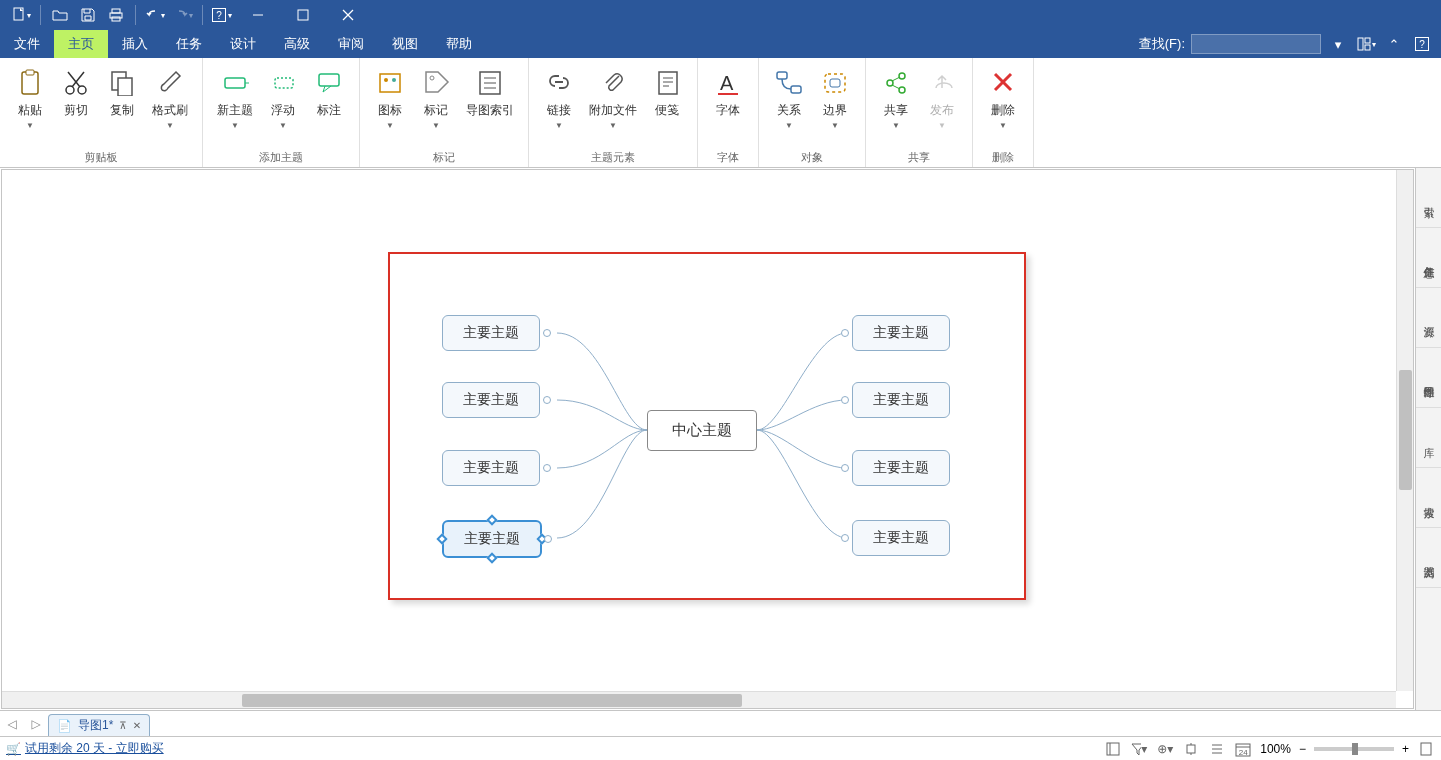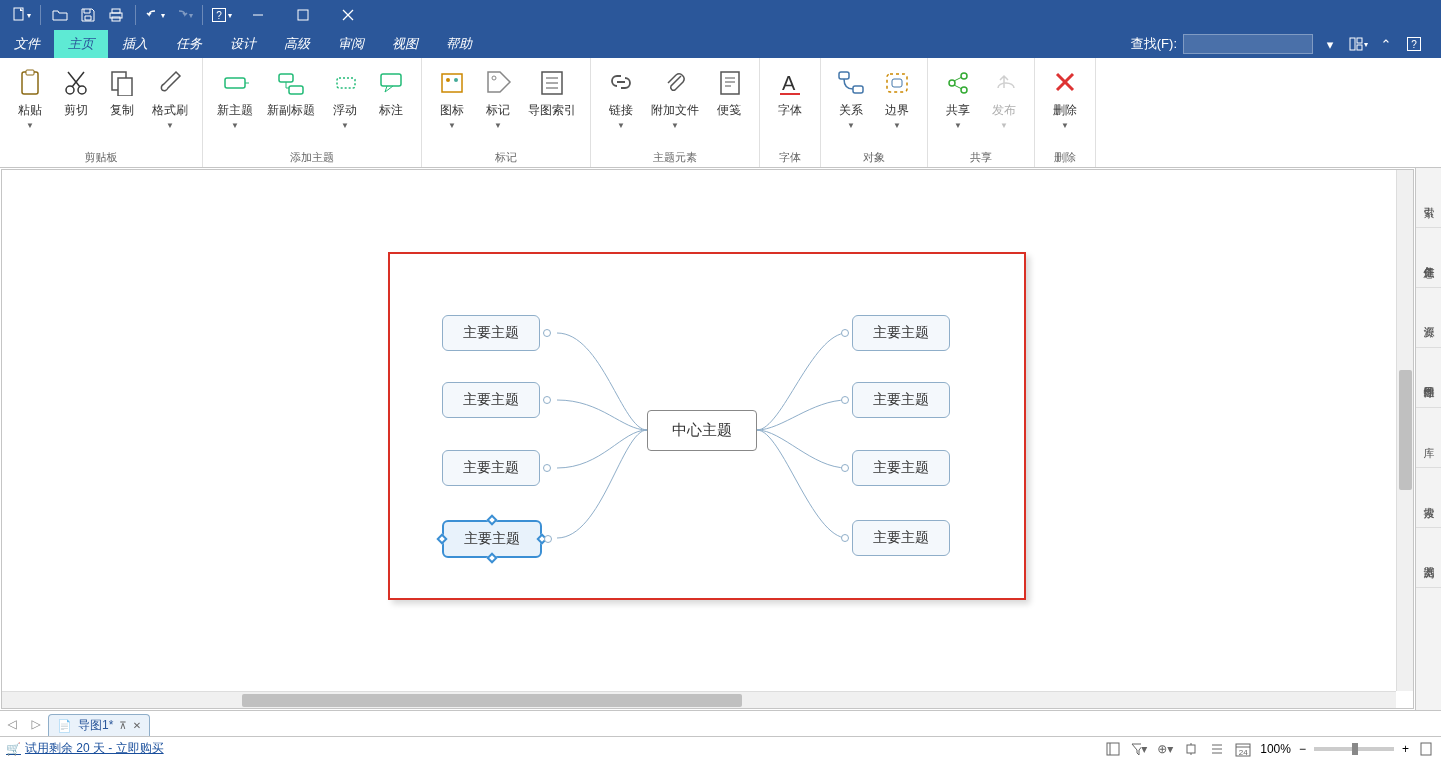--- a/index.html
+++ b/index.html
@@ -10,23 +10,23 @@
 .qat { display: flex; align-items: center; gap: 2px; padding-left: 8px; }
 .qat-btn { width: 26px; height: 26px; display: flex; align-items: center; justify-content: center; cursor: pointer; }
 .qat-btn svg { width: 16px; height: 16px; }
 .qat-sep { width: 1px; height: 20px; background: rgba(255,255,255,0.3); margin: 0 4px; }
 .title-text { flex: 1; text-align: center; font-size: 13px; }
 .win-controls { display: flex; }
 .win-btn { width: 45px; height: 30px; display: flex; align-items: center; justify-content: center; cursor: pointer; }
 
 
 .menubar { height: 28px; background: #2b579a; display: flex; align-items: stretch; color: #fff; font-size: 13px; }
-.menu-item { padding: 0 14px; display: flex; align-items: center; cursor: pointer; font-style: italic; }
-.menu-item.active { background: #5eead4; color: #2b579a; }
-.menu-right { margin-left: auto; display: flex; align-items: center; gap: 6px; padding-right: 16px; }
+.menu-item { padding: 0 14px; display: flex; align-items: center; cursor: pointer; }
+.menu-item.active { background: #bef264; color: #2b579a; }
+.menu-right { margin-left: auto; display: flex; align-items: center; gap: 6px; padding-right: 8px; }
 .search-box { background: rgba(255,255,255,0.15); border: 1px solid rgba(255,255,255,0.3); height: 20px; width: 130px; color: #fff; font-size: 11px; padding: 0 4px; }
 .mr-btn { width: 22px; height: 22px; display: flex; align-items: center; justify-content: center; cursor: pointer; }
 
 
 .ribbon { height: 110px; background: #fff; border-bottom: 1px solid #c5c5c5; display: flex; }
 .ribbon-group { border-right: 1px solid #e0e0e0; padding: 4px 8px 2px 8px; display: flex; flex-direction: column; }
 .ribbon-buttons { display: flex; gap: 2px; flex: 1; }
 .rbtn { display: flex; flex-direction: column; align-items: center; justify-content: flex-start; padding: 4px 6px; cursor: pointer; min-width: 42px; }
 .rbtn-icon { width: 32px; height: 32px; display: flex; align-items: center; justify-content: center; margin-bottom: 4px; }
 .rbtn-label { font-size: 12px; color: #333; text-align: center; }
@@ -226,30 +226,20 @@
       <div class="ribbon-buttons">
         <div class="rbtn">
           <div class="rbtn-icon">
             <svg width="28" height="28" viewBox="0 0 28 28">
               <rect x="4" y="10" width="20" height="10" rx="2" fill="none" stroke="#2b7" stroke-width="1.5"></rect>
               <line x1="24" y1="15" x2="28" y2="15" stroke="#2b7"></line>
             </svg>
           </div>
           <div class="rbtn-label">新主题</div>
           <div class="rbtn-arrow">▼</div>
-        </div>
-        <div class="rbtn">
-          <div class="rbtn-icon">
-            <svg width="28" height="28" viewBox="0 0 28 28">
-              <rect x="2" y="6" width="14" height="8" rx="2" fill="none" stroke="#2b7" stroke-width="1.5"></rect>
-              <rect x="12" y="18" width="14" height="8" rx="2" fill="none" stroke="#2b7" stroke-width="1.5"></rect>
-              <path d="M9 14 v6 h3" fill="none" stroke="#2b7"></path>
-            </svg>
-          </div>
-          <div class="rbtn-label">新副标题</div>
         </div>
         <div class="rbtn">
           <div class="rbtn-icon">
             <svg width="28" height="28" viewBox="0 0 28 28">
               <rect x="6" y="10" width="18" height="10" rx="2" fill="none" stroke="#2b7" stroke-width="1.5" stroke-dasharray="2"></rect>
             </svg>
           </div>
           <div class="rbtn-label">浮动</div>
           <div class="rbtn-arrow">▼</div>
         </div>

